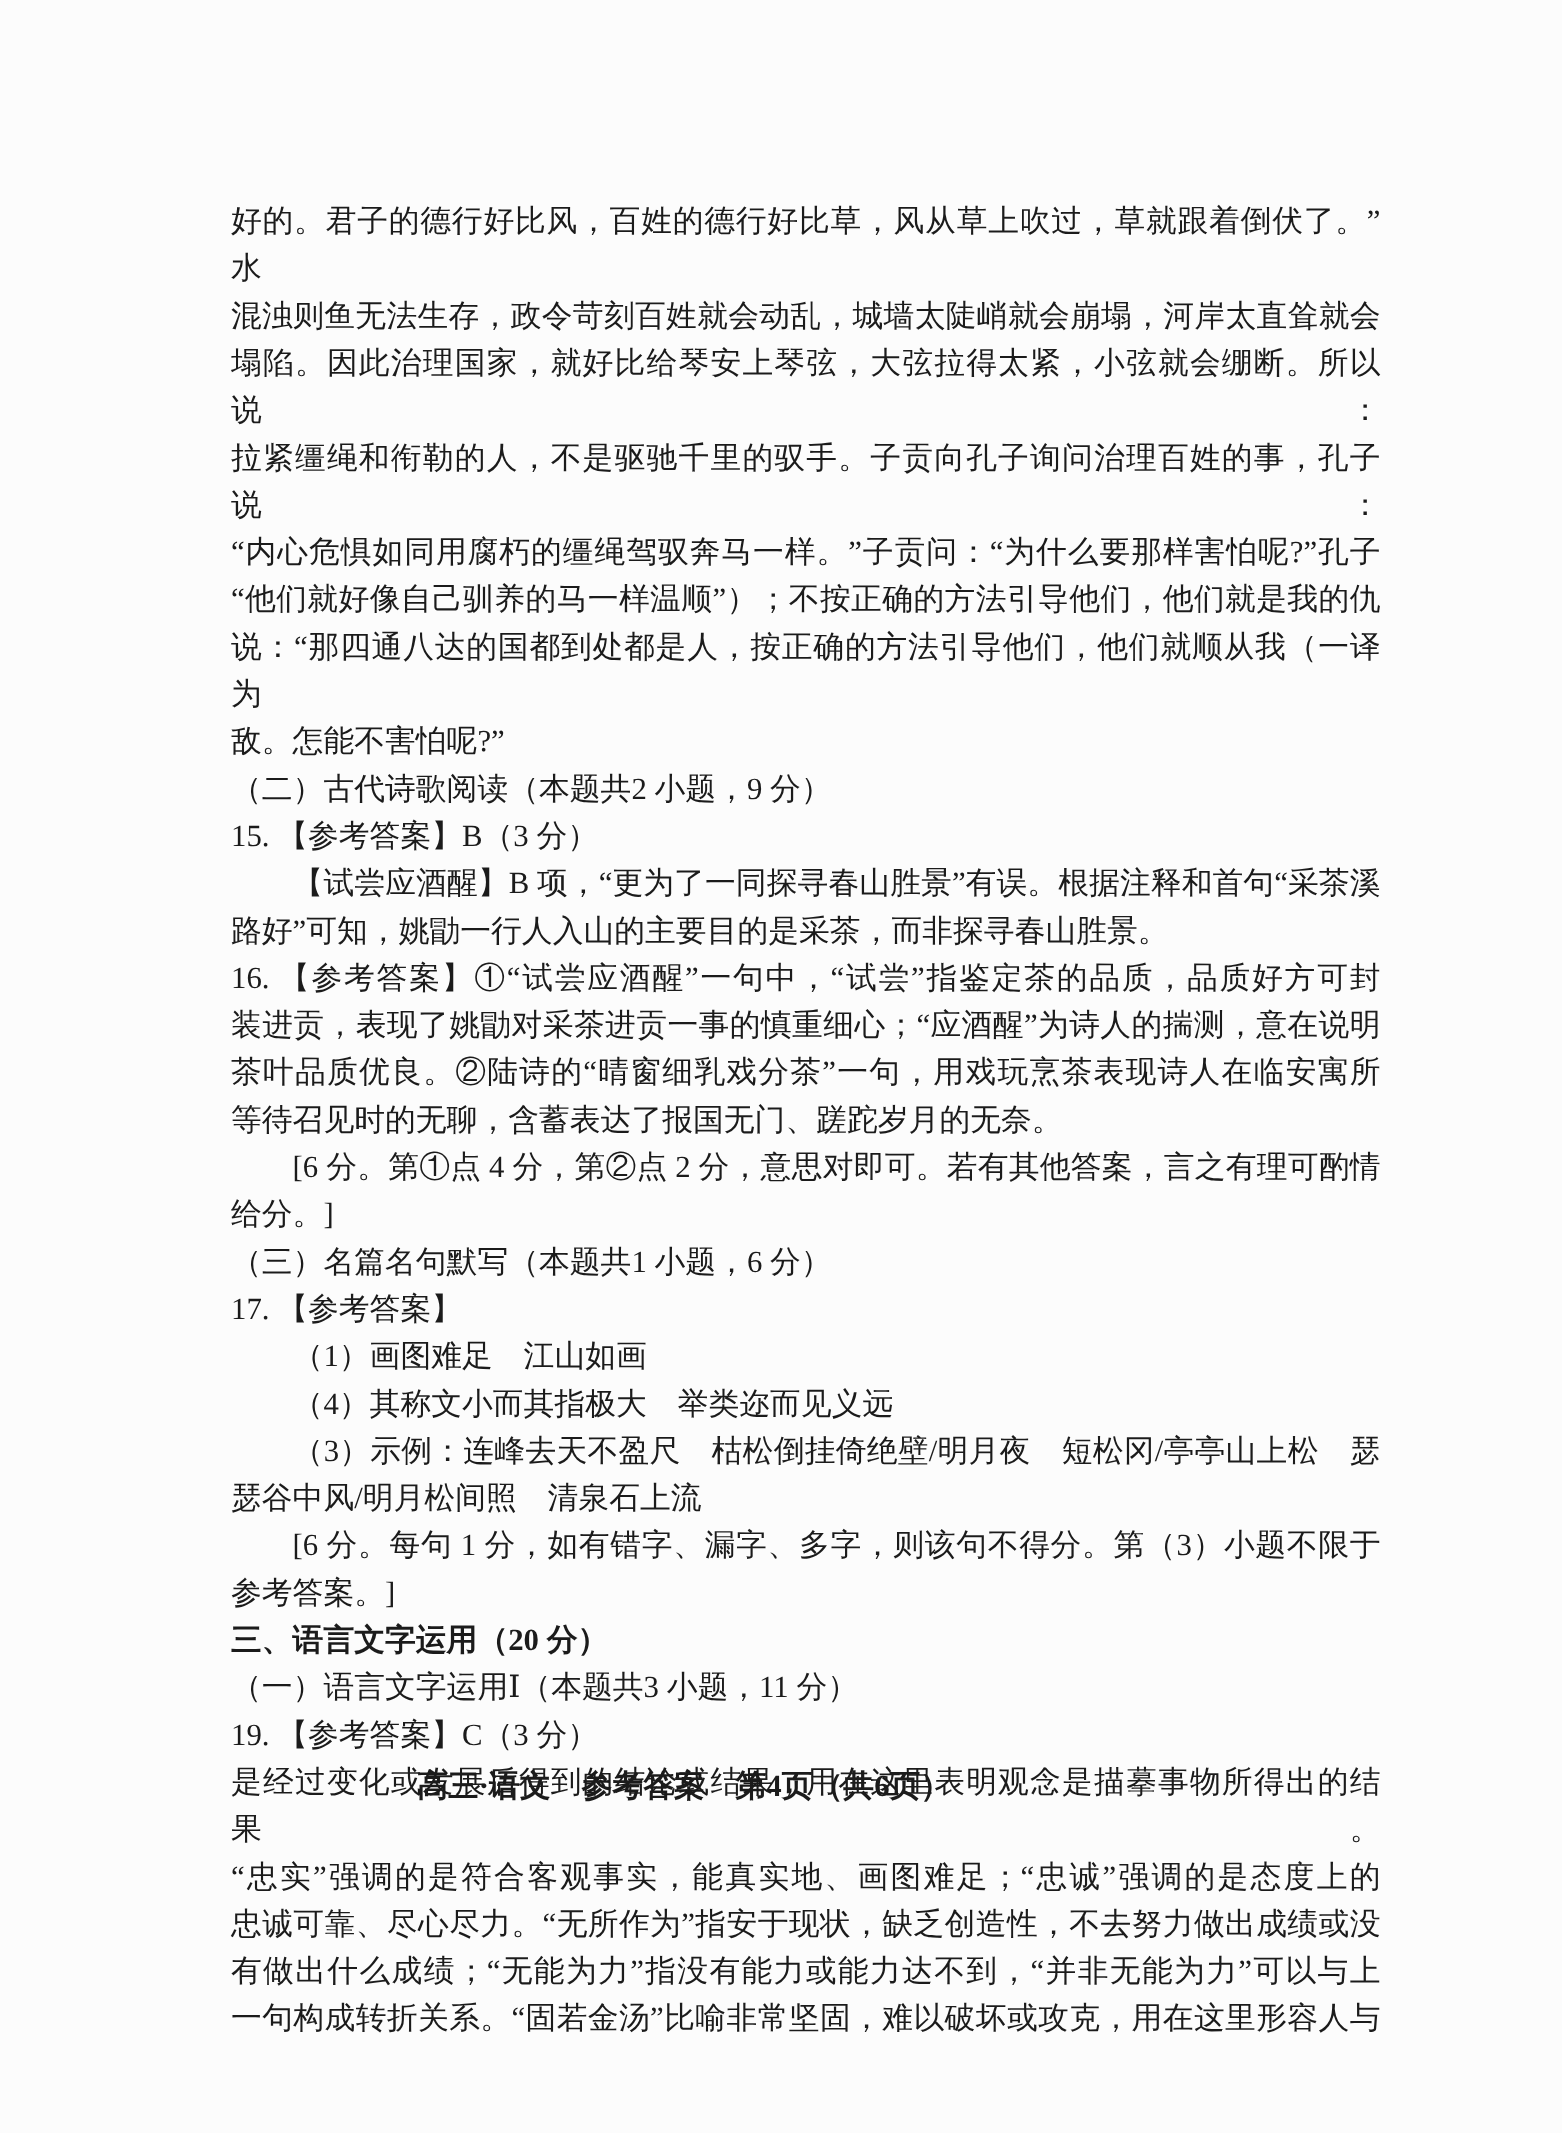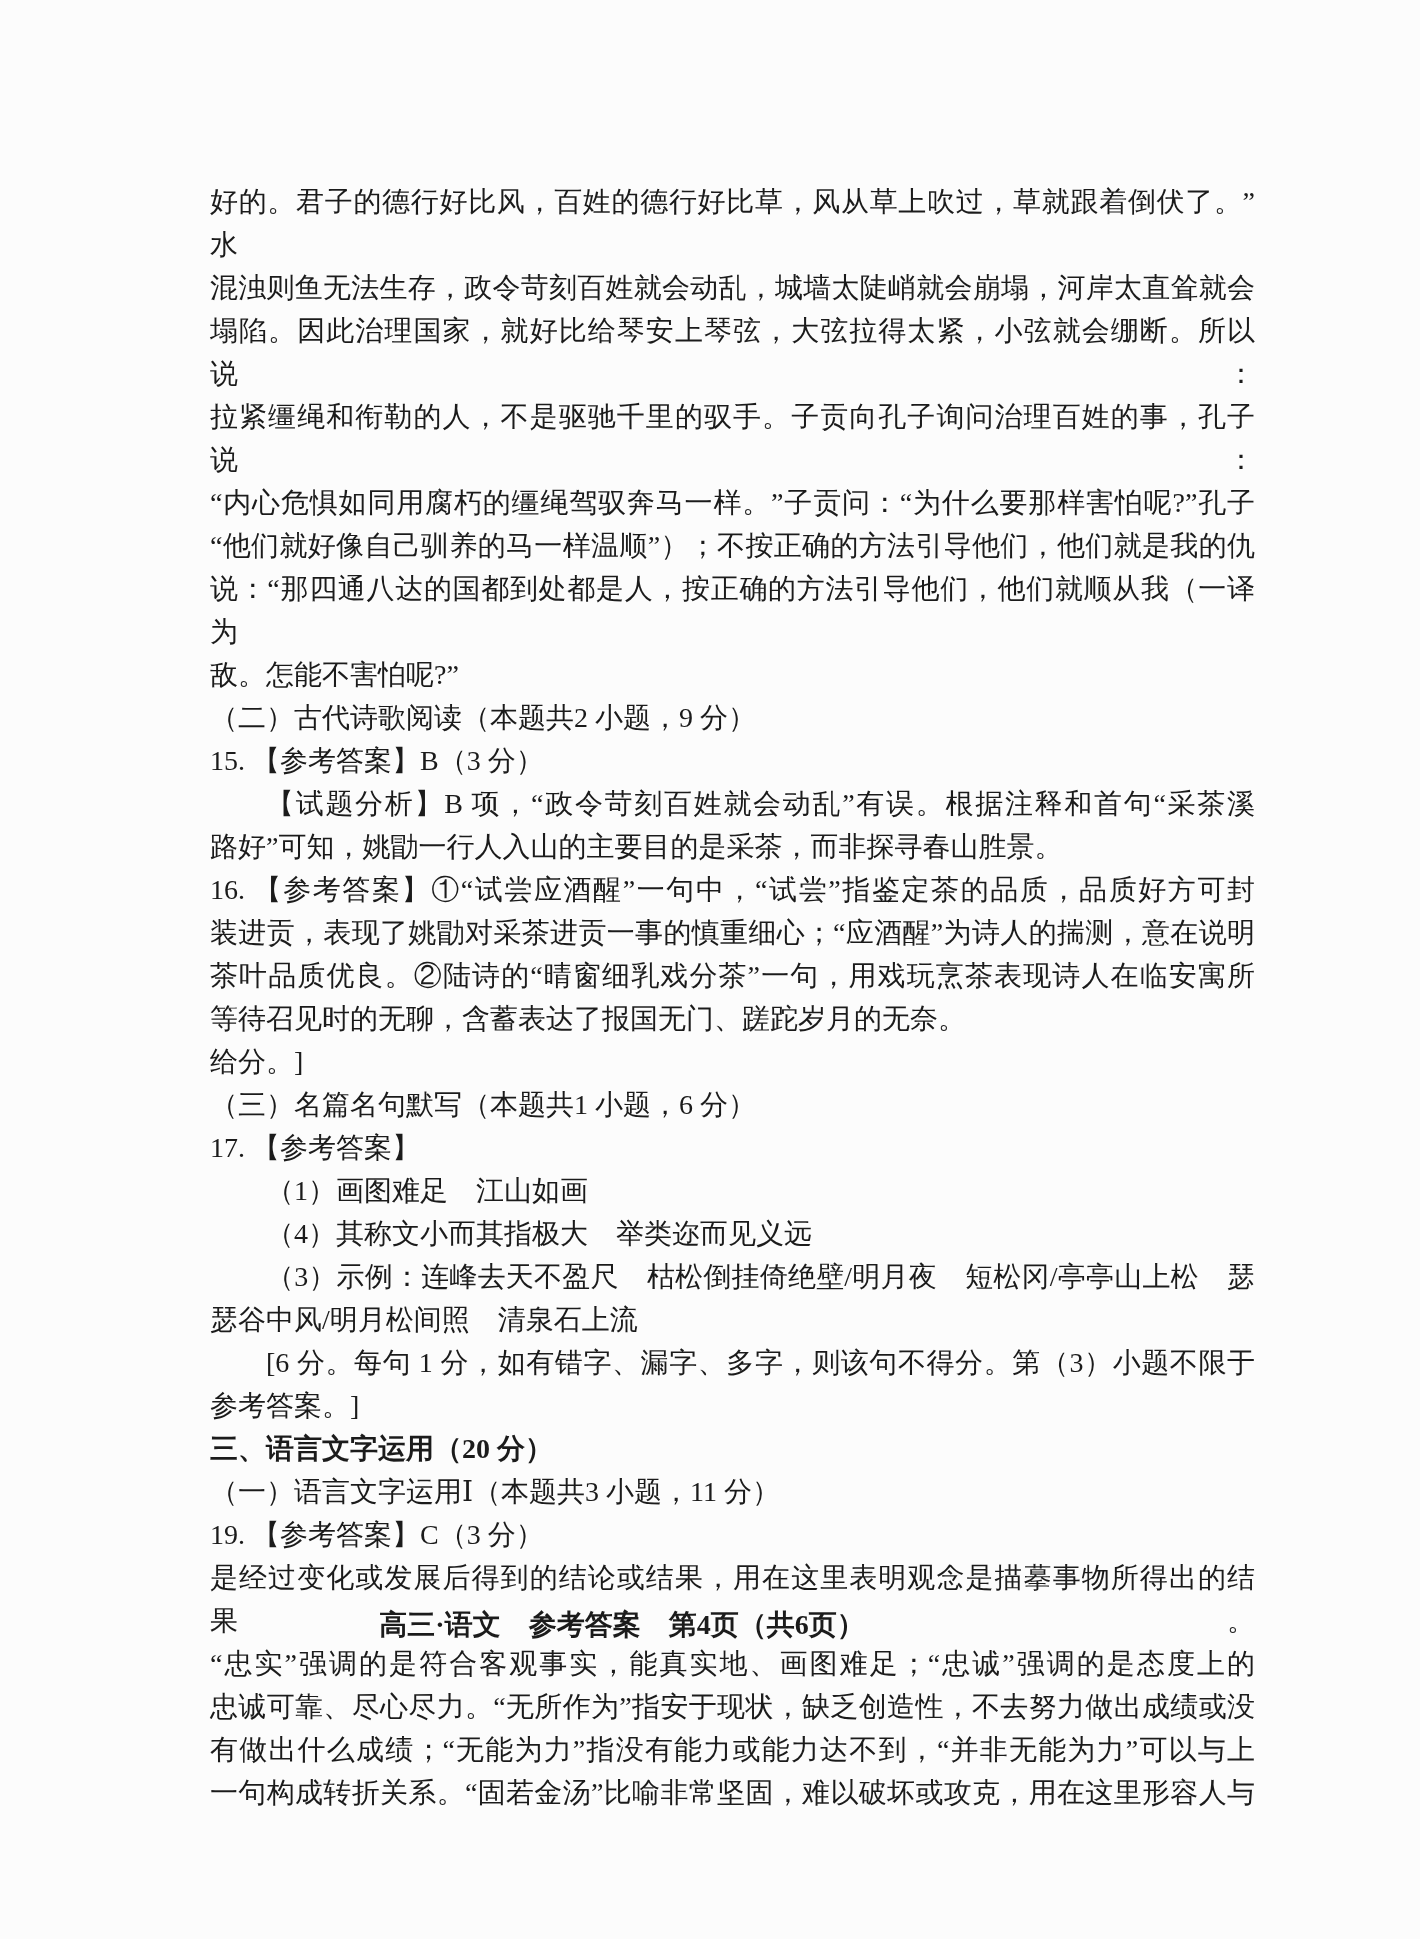--- a/index.html
+++ b/index.html
@@ -62,26 +62,27 @@
     <p class="ln full">好的。君子的德行好比风，百姓的德行好比草，风从草上吹过，草就跟着倒伏了。”水</p>
     <p class="ln full">混浊则鱼无法生存，政令苛刻百姓就会动乱，城墙太陡峭就会崩塌，河岸太直耸就会</p>
     <p class="ln full">塌陷。因此治理国家，就好比给琴安上琴弦，大弦拉得太紧，小弦就会绷断。所以说：</p>
     <p class="ln full">拉紧缰绳和衔勒的人，不是驱驰千里的驭手。子贡向孔子询问治理百姓的事，孔子说：</p>
     <p class="ln full">“内心危惧如同用腐朽的缰绳驾驭奔马一样。”子贡问：“为什么要那样害怕呢?”孔子</p>
     <p class="ln full">“他们就好像自己驯养的马一样温顺”）；不按正确的方法引导他们，他们就是我的仇</p>
     <p class="ln full">说：“那四通八达的国都到处都是人，按正确的方法引导他们，他们就顺从我（一译为</p>
     <p class="ln">敌。怎能不害怕呢?”</p>
     <p class="ln">（二）古代诗歌阅读（本题共2 小题，9 分）</p>
     <p class="ln">15. 【参考答案】B（3 分）</p>
-    <p class="ln indent full">【试题分析】B 项，“政令苛刻百姓就会动乱”有误。根据注释和首句“采茶溪</p>
+    <p class="ln indent full">【试尝应酒醒】B 项，“更为了一同探寻春山胜景”有误。根据注释和首句“采茶溪</p>
     <p class="ln">路好”可知，姚勖一行人入山的主要目的是采茶，而非探寻春山胜景。</p>
     <p class="ln full">16. 【参考答案】①“试尝应酒醒”一句中，“试尝”指鉴定茶的品质，品质好方可封</p>
     <p class="ln full">装进贡，表现了姚勖对采茶进贡一事的慎重细心；“应酒醒”为诗人的揣测，意在说明</p>
     <p class="ln full">茶叶品质优良。②陆诗的“晴窗细乳戏分茶”一句，用戏玩烹茶表现诗人在临安寓所</p>
     <p class="ln">等待召见时的无聊，含蓄表达了报国无门、蹉跎岁月的无奈。</p>
+    <p class="ln indent full">[6 分。第①点 4 分，第②点 2 分，意思对即可。若有其他答案，言之有理可酌情</p>
     <p class="ln">给分。]</p>
     <p class="ln">（三）名篇名句默写（本题共1 小题，6 分）</p>
     <p class="ln">17. 【参考答案】</p>
     <p class="ln indent">（1）画图难足　江山如画</p>
     <p class="ln indent">（4）其称文小而其指极大　举类迩而见义远</p>
     <p class="ln indent full">（3）示例：连峰去天不盈尺　枯松倒挂倚绝壁/明月夜　短松冈/亭亭山上松　瑟</p>
     <p class="ln">瑟谷中风/明月松间照　清泉石上流</p>
     <p class="ln indent full">[6 分。每句 1 分，如有错字、漏字、多字，则该句不得分。第（3）小题不限于</p>
     <p class="ln">参考答案。]</p>
     <p class="ln bold">三、语言文字运用（20 分）</p>

